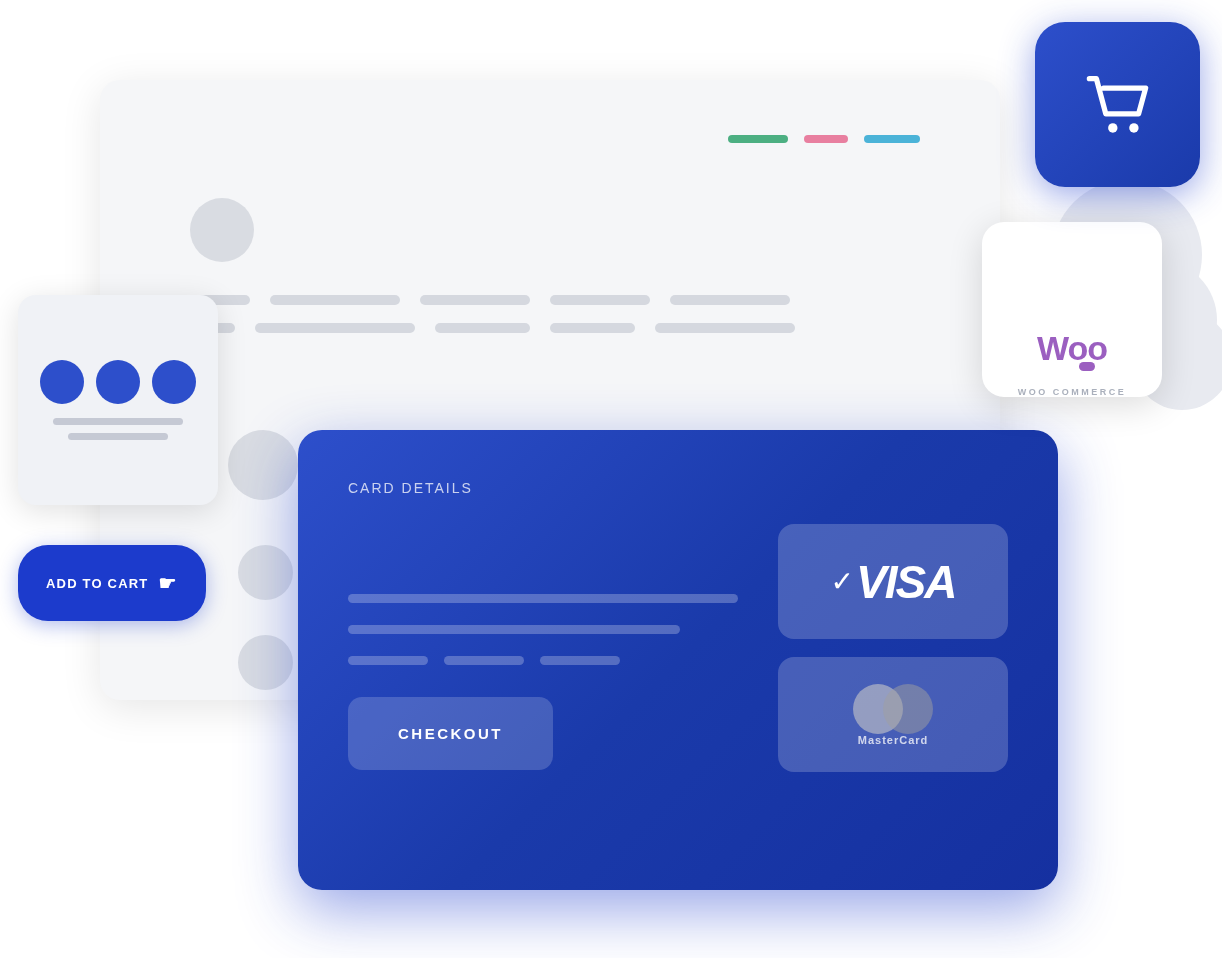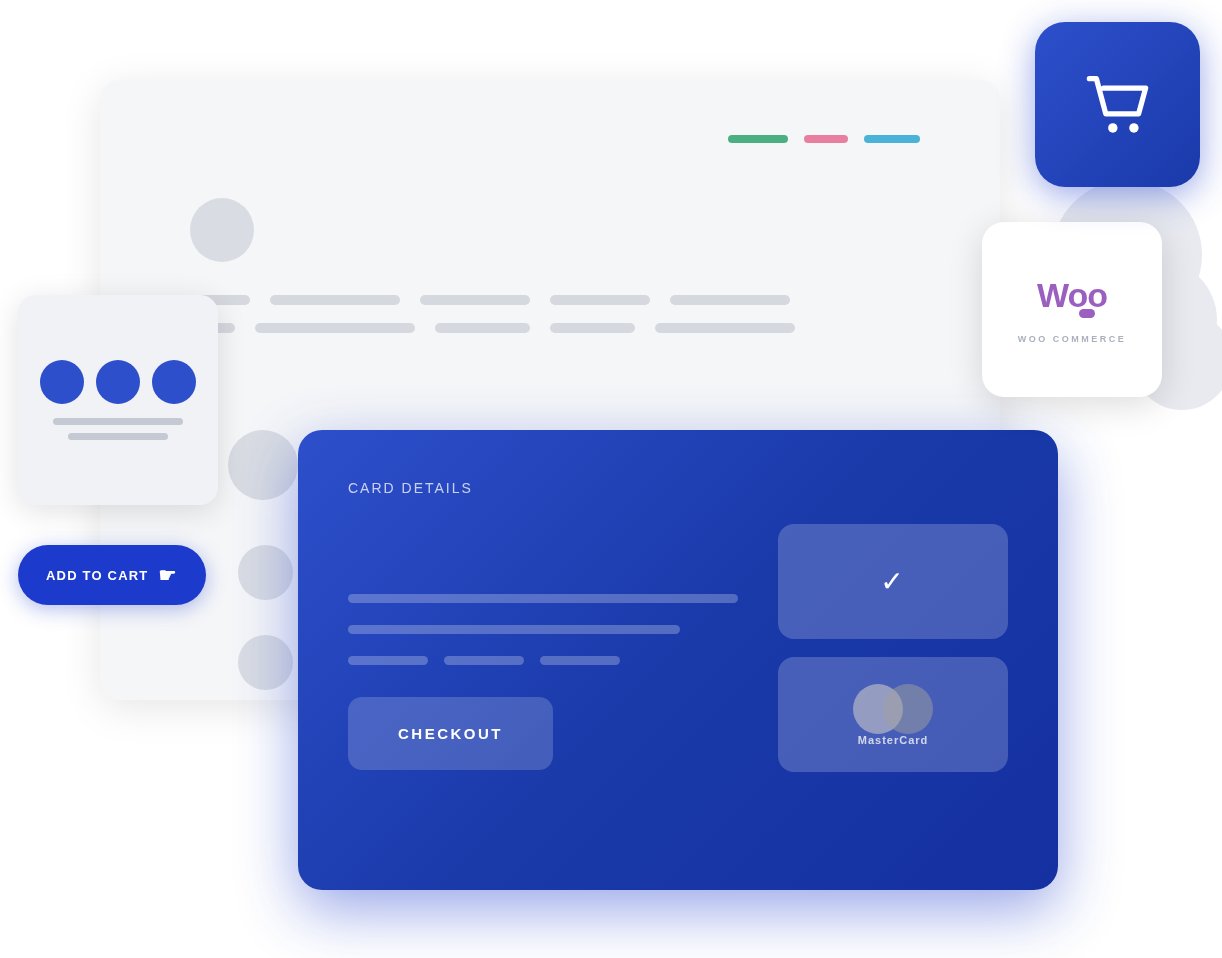--- a/index.html
+++ b/index.html
@@ -126,21 +126,21 @@
 
     
     .add-to-cart-btn {
       position: absolute;
       top: 545px;
       left: 18px;
       background: #1c3bcc;
       color: #fff;
       border: none;
       border-radius: 30px;
-      padding: 20px 28px;
+      padding: 28px 28px;
       font-size: 13px;
       font-weight: 800;
       letter-spacing: 1.2px;
       cursor: pointer;
       display: flex;
       align-items: center;
       gap: 10px;
       box-shadow: 0 4px 20px rgba(28,59,204,0.35);
     }
     .cursor-icon {
@@ -288,21 +288,21 @@
       top: 222px;
       right: 60px;
       width: 180px;
       height: 175px;
       background: #fff;
       border-radius: 22px;
       box-shadow: 0 8px 35px rgba(0,0,0,0.14);
       display: flex;
       flex-direction: column;
       align-items: center;
-      justify-content: center;
+      justify-content: flex-end;
       gap: 10px;
     }
 
     
     .cart-badge {
       position: absolute;
       top: 22px;
       right: 22px;
       width: 165px;
       height: 165px;
@@ -401,20 +401,21 @@
         </div>
         <button class="checkout-btn">
           <span>CHECKOUT</span>
         </button>
       </div>
 
       <div class="card-form-right">
 
         <div class="payment-option">
           <span class="visa-tick">✓</span>
+          <span class="visa-text">VISA</span>
         </div>
 
         <div class="payment-option">
           <div class="mastercard-logo">
             <div class="mc-circles">
               <div class="mc-circle-left"></div>
               <div class="mc-circle-right"></div>
             </div>
             <div class="mc-text">MasterCard</div>
           </div>

